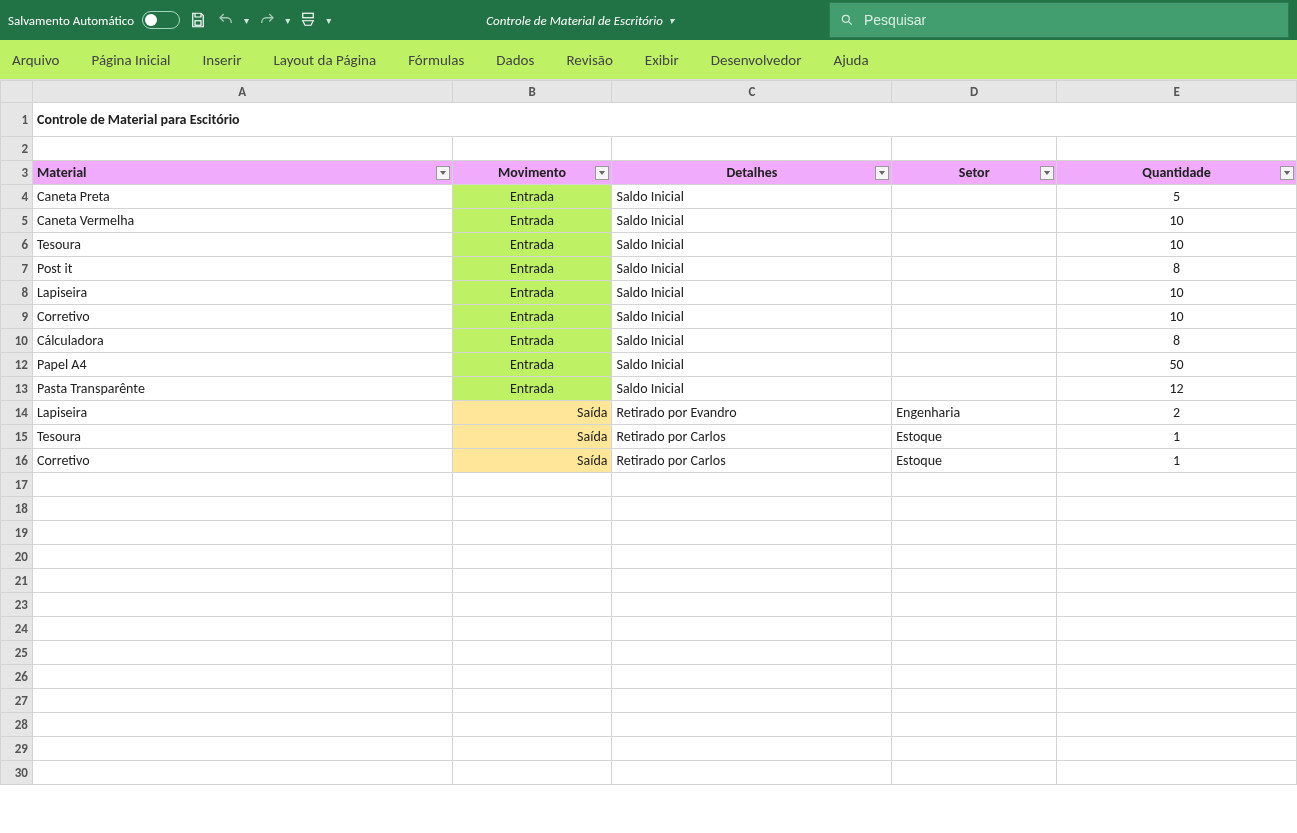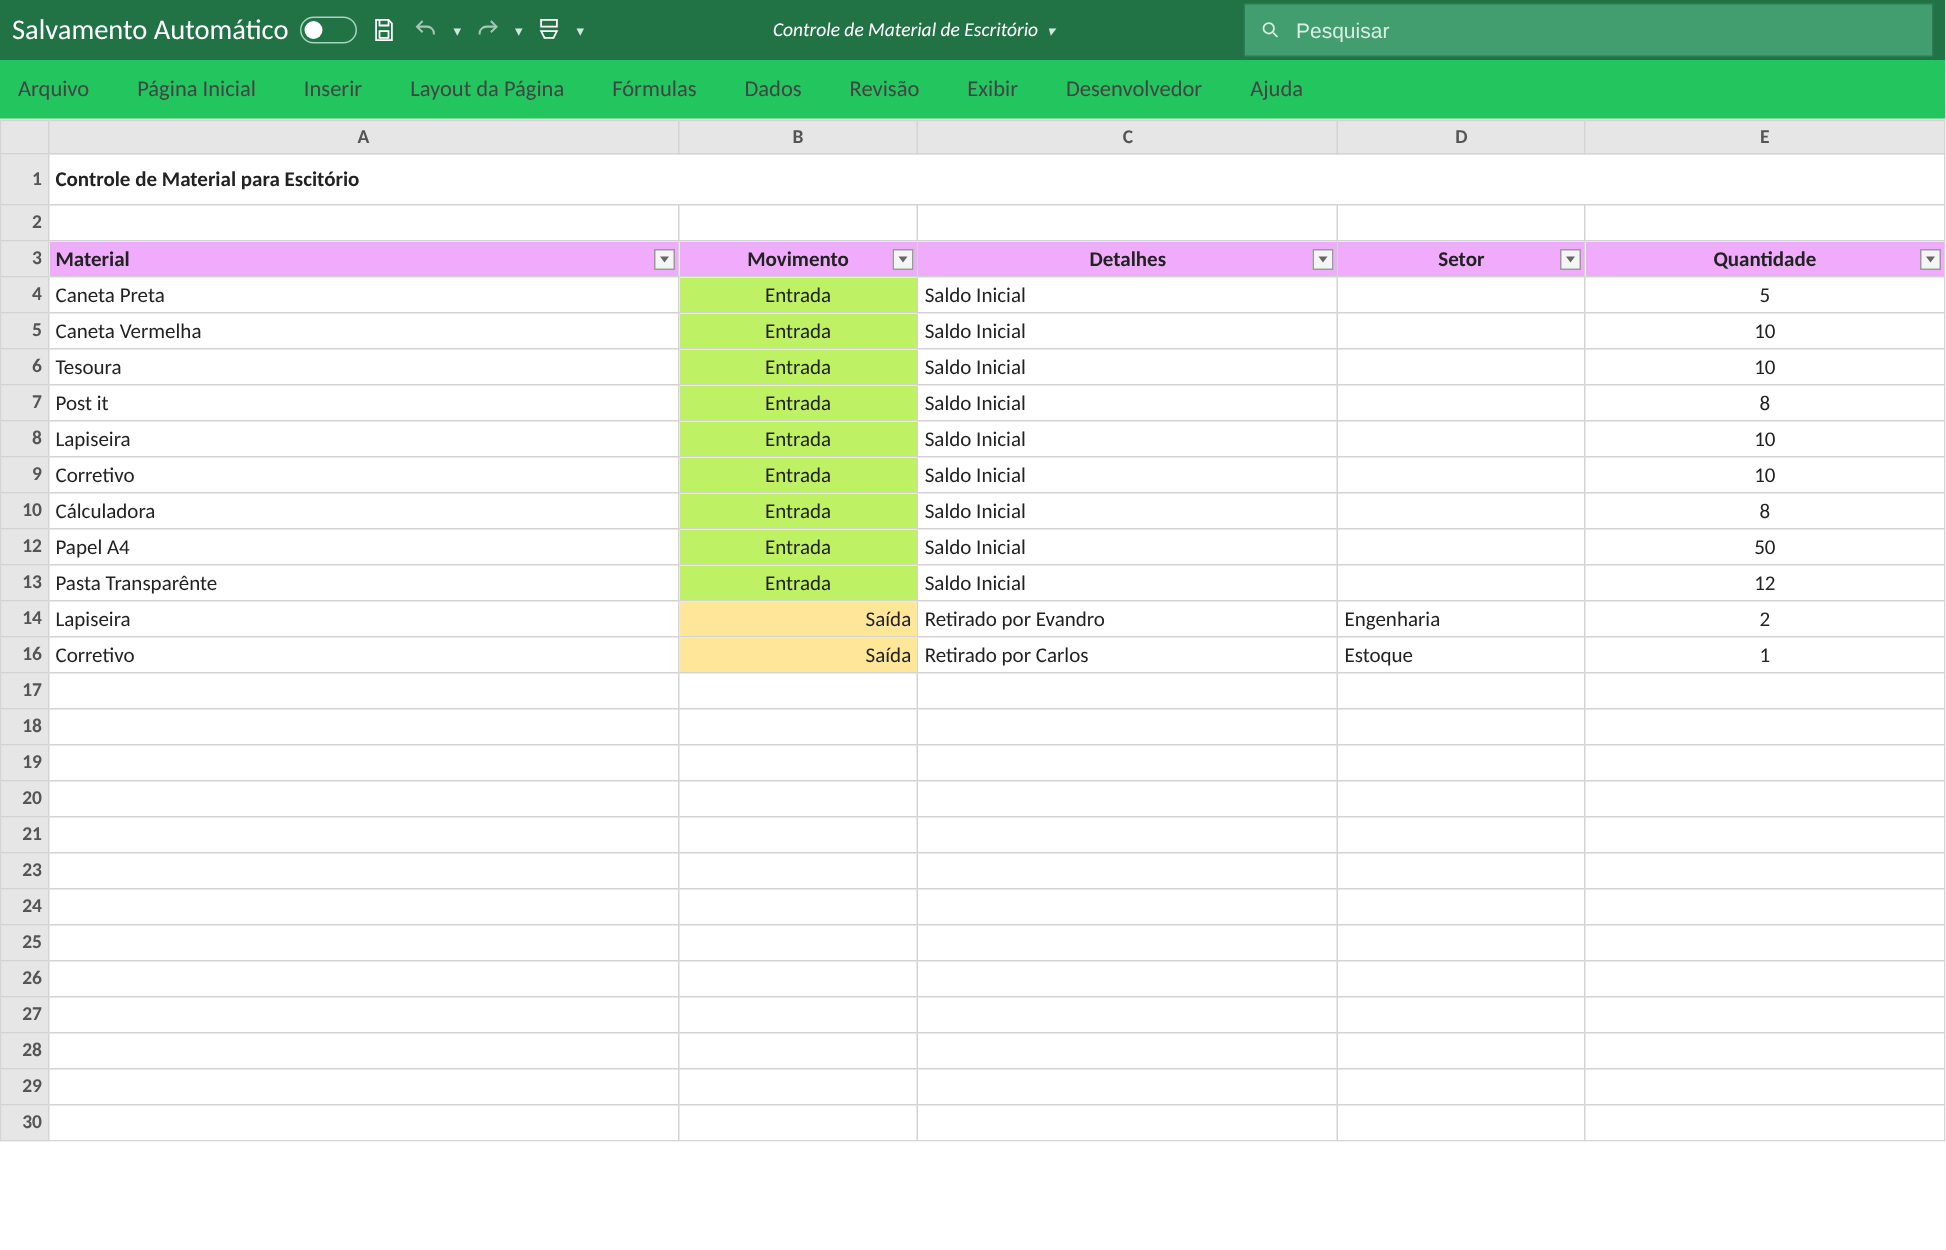--- a/index.html
+++ b/index.html
@@ -1,36 +1,36 @@
 <!DOCTYPE html>
 <html><head>
 <meta charset="utf-8">
 <style>
   * { box-sizing: border-box; margin: 0; padding: 0; }
   body { font-family: "Segoe UI", Calibri, Arial, sans-serif; font-size: 14px; background: #fff; overflow: hidden; }
 
   
   .titlebar { background: #217346; height: 40px; display: flex; align-items: center; color: #fff; padding: 0 8px; gap: 8px; }
-  .autosave { display: flex; align-items: center; gap: 8px; font-size: 19px; }
+  .autosave { display: flex; align-items: center; gap: 8px; font-size: 13px; }
   .toggle { width: 38px; height: 18px; border: 1.5px solid #a7d4bd; border-radius: 10px; position: relative; }
   .toggle::after { content: ""; position: absolute; left: 2px; top: 1.5px; width: 12px; height: 12px; background: #fff; border-radius: 50%; }
   .tb-icon { width: 20px; height: 20px; display: flex; align-items: center; justify-content: center; color: #fff; cursor: pointer; }
   .tb-icon svg { width: 18px; height: 18px; }
   .tb-faded svg { opacity: 0.6; }
   .doc-title-wrap { flex: 1; display: flex; justify-content: center; align-items: center; gap: 6px; font-style: italic; }
   .doc-title { font-size: 13px; color: #fff; }
   .chev { font-size: 10px; color: #cde9dc; }
   .search-wrap { width: 460px; }
   .search { display: flex; align-items: center; background: #439e6f; border: 1px solid #2f7a54; height: 36px; padding: 0 10px; gap: 10px; border-radius: 1px; }
   .search input { background: transparent; border: none; outline: none; color: #d8eee3; flex: 1; font-size: 14px; }
   .search input::placeholder { color: #d8eee3; }
   .search svg { width: 14px; height: 14px; color: #d8eee3; }
 
   
-  .ribbon { background: #22c55e; height: 40px; display: flex; align-items: center; padding: 0 10px; gap: 28px; border-bottom: 1px solid #e1dfdd; }
+  .ribbon { background: #bef264; height: 40px; display: flex; align-items: center; padding: 0 10px; gap: 28px; border-bottom: 1px solid #e1dfdd; }
   .ribbon-tab { color: #444; font-size: 15px; cursor: pointer; padding: 8px 2px; }
 
   
   .grid-wrap { position: relative; }
   table.grid { border-collapse: collapse; table-layout: fixed; }
   .col-head, .row-head, .corner { background: #e6e6e6; border: 1px solid #d4d4d4; color: #555; font-size: 13px; text-align: center; }
   .corner { width: 32px; height: 22px; }
   .col-head { height: 22px; }
   .row-head { width: 32px; height: 24px; text-align: right; padding-right: 4px; font-size: 13px; }
   td.cell { border: 1px solid #d4d4d4; height: 24px; padding: 1px 4px; font-size: 14px; color: #222; white-space: nowrap; overflow: hidden; position: relative; }
@@ -220,20 +220,28 @@
         </tr>
         <tr>
           <th class="row-head">14</th>
     <td class="cell">Lapiseira</td>
     <td class="cell saida dashed-right">Saída</td>
     <td class="cell">Retirado por Evandro</td>
     <td class="cell">Engenharia</td>
     <td class="cell qcenter">2</td>
         </tr>
         <tr>
+          <th class="row-head">15</th>
+    <td class="cell">Tesoura</td>
+    <td class="cell saida dashed-right">Saída</td>
+    <td class="cell">Retirado por Carlos</td>
+    <td class="cell">Estoque</td>
+    <td class="cell qcenter">1</td>
+        </tr>
+        <tr>
           <th class="row-head">16</th>
     <td class="cell">Corretivo</td>
     <td class="cell saida dashed-right">Saída</td>
     <td class="cell">Retirado por Carlos</td>
     <td class="cell">Estoque</td>
     <td class="cell qcenter">1</td>
         </tr>
         <tr>
           <th class="row-head">17</th>
     <td class="cell"></td>

